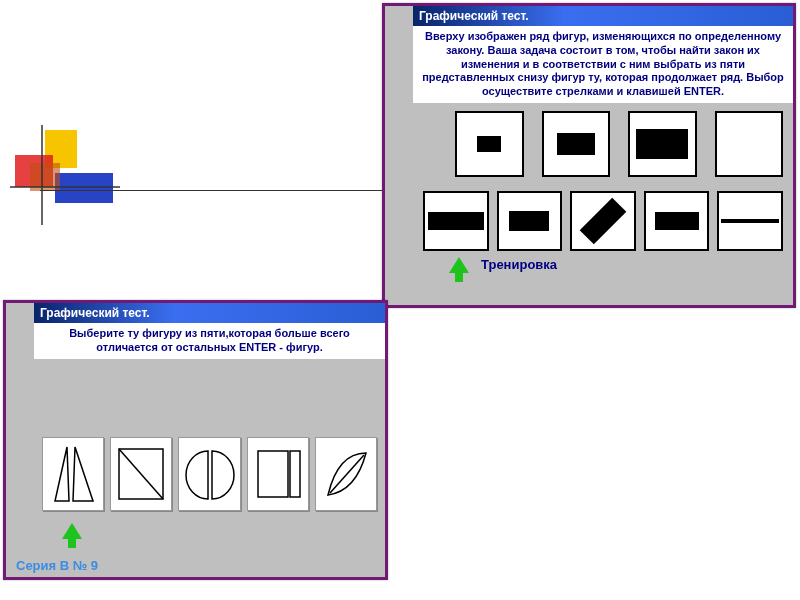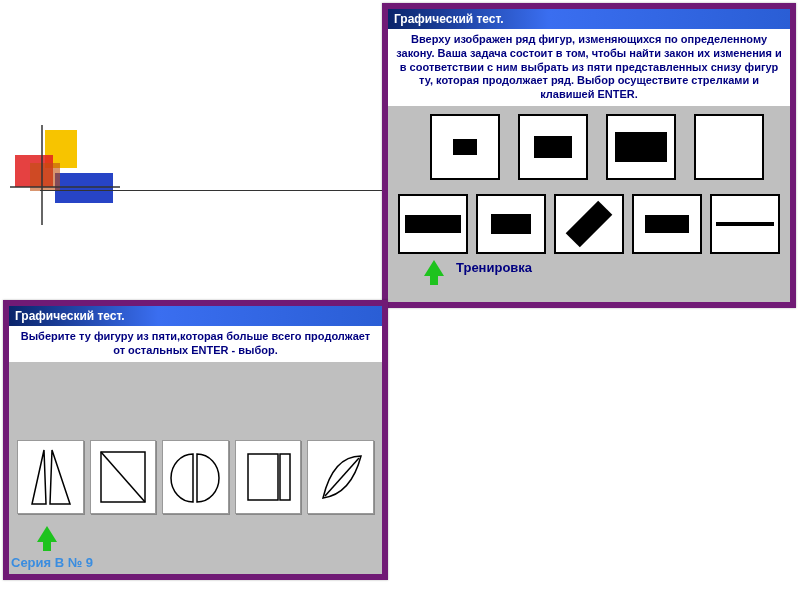--- a/index.html
+++ b/index.html
@@ -23,22 +23,23 @@
     position: absolute;
     left: 40px;
     top: 190px;
     width: 350px;
     height: 1px;
     background: #333;
   }
   .window {
     position: absolute;
     background: #bfbfbf;
-    border: 6px solid #701a75;
+    border: 3px solid #701a75;
     box-shadow: 0 0 2px rgba(0,0,0,0.3);
+    padding-left: 28px;
   }
   .titlebar {
     background: linear-gradient(to right, #0a246a, #3a6ef0 40%, #2a5ed5);
     color: #fff;
     padding: 3px 6px;
     font-weight: bold;
     font-size: 12px;
   }
   .instruction {
     background: #fff;
@@ -95,21 +96,21 @@
     border: 1px solid #999;
     width: 70px;
     height: 74px;
     display: flex;
     align-items: center;
     justify-content: center;
     box-shadow: 1px 1px 0 #888;
   }
   .series-label {
     position: absolute;
-    left: 2px;
+    left: 10px;
     bottom: 4px;
     color: #3a8de0;
     font-weight: bold;
     font-size: 13px;
   }
   .arrow-label2 {
     padding: 4px 0 0 28px;
   }
   svg { display: block; }
 </style>
@@ -170,21 +171,21 @@
     <div style="width:14px"></div>
     <div class="arrow-up"></div>
     <span class="label-text">Тренировка</span>
   </div>
 </div>
 
 <div class="window win2">
   <div class="titlebar">
     <span>Графический тест.</span>
   </div>
-  <div class="instruction">Выберите ту фигуру из пяти,которая больше всего продолжает от остальных ENTER - выбор.</div>
+  <div class="instruction">Выберите ту фигуру из пяти,которая больше всего отличается от остальных ENTER - фигур.</div>
 
   <div class="row2">
     <div class="figbox2">
       <svg width="56" height="62" viewBox="0 0 56 62">
         <polygon points="22,4 10,58 24,58" fill="none" stroke="#000" stroke-width="1.5"></polygon>
         <polygon points="30,4 28,58 48,58" fill="none" stroke="#000" stroke-width="1.5"></polygon>
       </svg>
     </div>
     <div class="figbox2">
       <svg width="56" height="62" viewBox="0 0 56 62">

